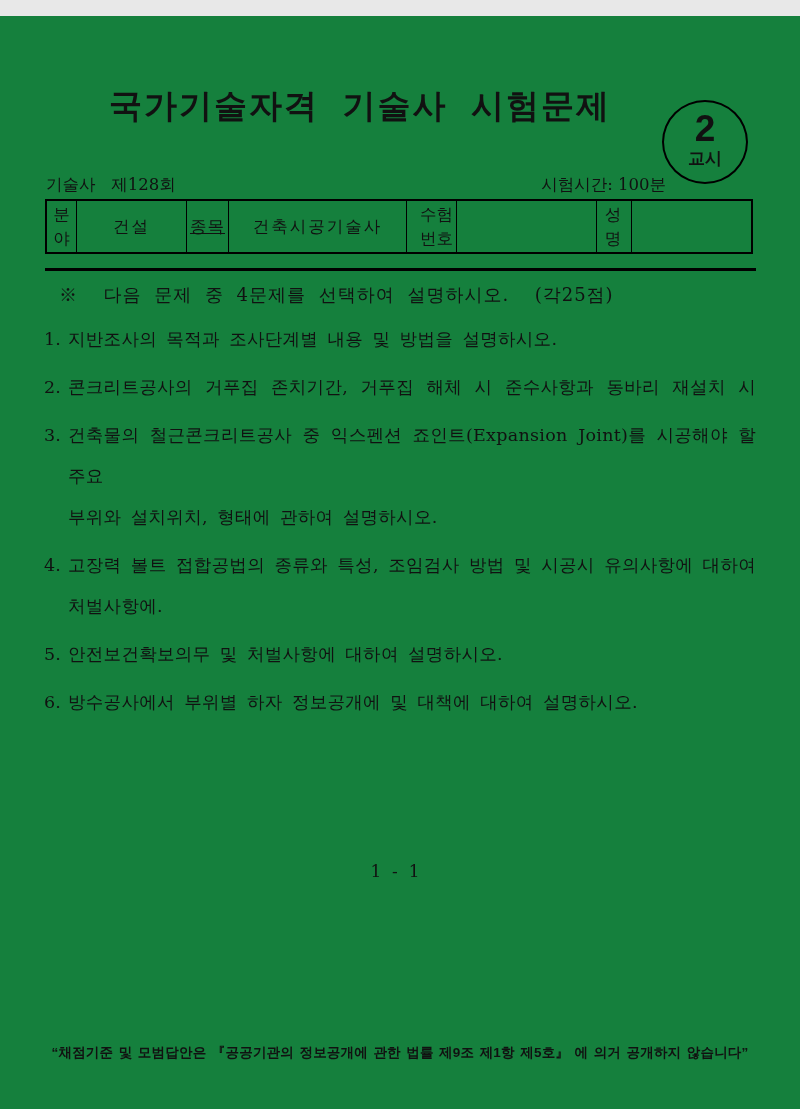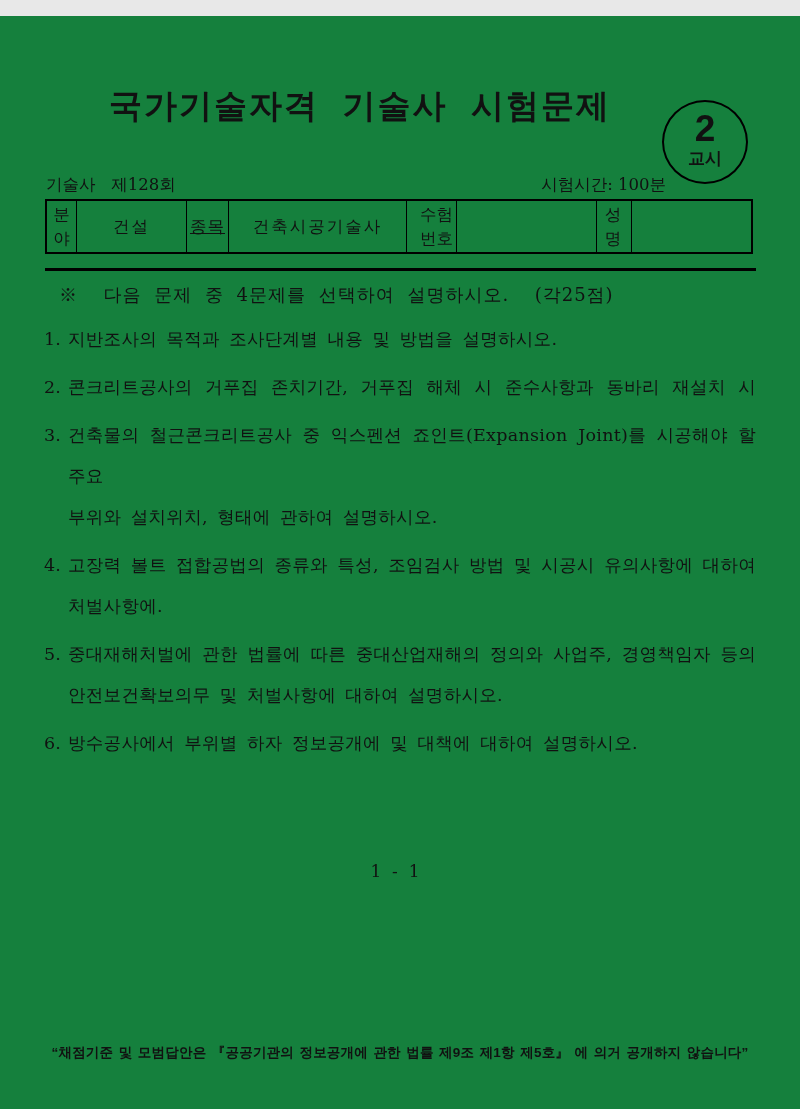--- a/index.html
+++ b/index.html
@@ -203,21 +203,20 @@
       <span class="q-num">4.</span>
       <span class="q-body">
         <div class="q-line full">고장력 볼트 접합공법의 종류와 특성, 조임검사 방법 및 시공시 유의사항에 대하여</div>
         <div class="q-line">처벌사항에.</div>
       </span>
     </div>
 
     <div class="q">
       <span class="q-num">5.</span>
       <span class="q-body">
-        <div class="q-line full">중대재해처벌에 관한 법률에 따른 중대산업재해의 정의와 사업주, 경영책임자 등의</div>
         <div class="q-line">안전보건확보의무 및 처벌사항에 대하여 설명하시오.</div>
       </span>
     </div>
 
     <div class="q">
       <span class="q-num">6.</span>
       <span class="q-body">
         <div class="q-line">방수공사에서 부위별 하자 정보공개에 및 대책에 대하여 설명하시오.</div>
       </span>
     </div>

